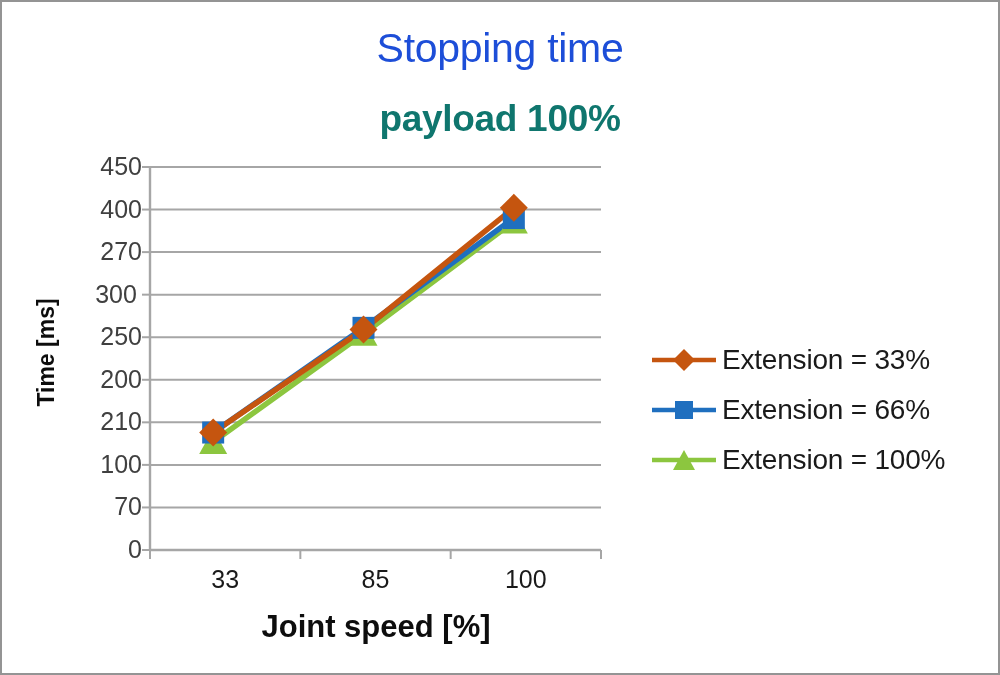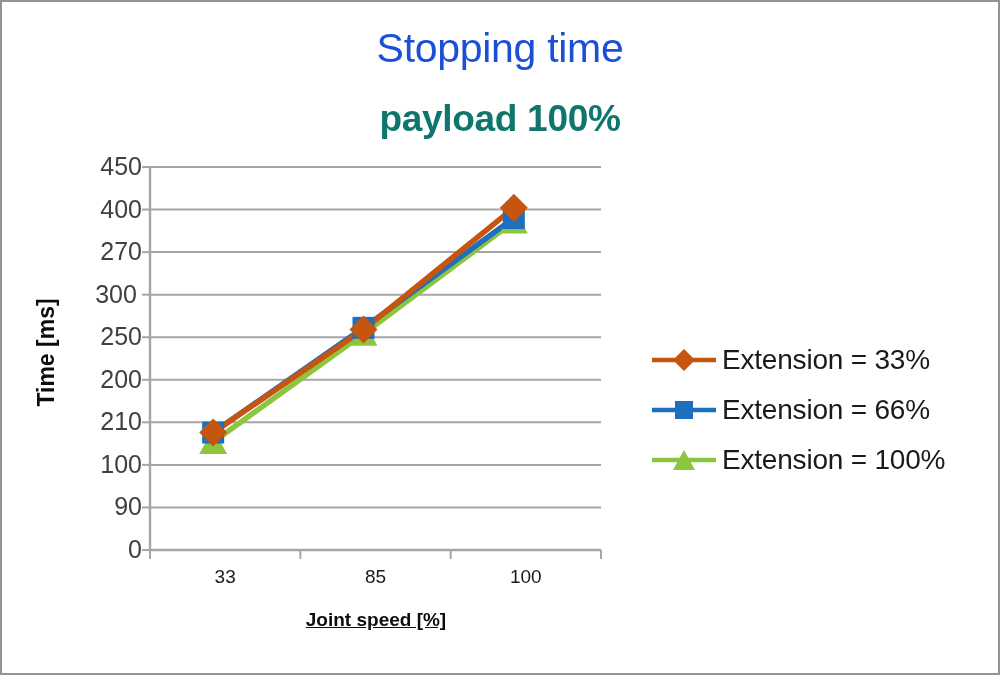--- a/index.html
+++ b/index.html
@@ -74,36 +74,35 @@
   .ytick-col {
     position: absolute;
     left: 88px;
     top: 0;
     width: 52px;
     height: 671px;
   }
   .xtick {
     position: absolute;
     text-align: center;
-    font-size: 19px;
+    font-size: 25px;
     color: #1a1a1a;
     line-height: 1;
   }
 
   
   .xaxis-title {
     position: absolute;
     left: 148px;
     top: 607px;
     width: 452px;
     text-align: center;
-    font-size: 19px;
+    font-size: 31px;
     font-weight: bold;
     color: #0d0d0d;
-    text-decoration: underline;
   }
   .yaxis-title {
     position: absolute;
     left: -46px;
     top: 337px;
     width: 180px;
     text-align: center;
     font-size: 23px;
     font-weight: bold;
     color: #0d0d0d;
@@ -181,21 +180,21 @@
         <rect x="350.5" y="314.86" width="22" height="22" fill="#1F6FBF"></rect>
         <rect x="500.83333333333337" y="205.06666666666666" width="22" height="22" fill="#1F6FBF"></rect>
         <polygon points="211.16666666666669,416.5466666666667 225.16666666666669,430.5466666666667 211.16666666666669,444.5466666666667 197.16666666666669,430.5466666666667" fill="#C5550F"></polygon>
         <polygon points="361.5,313.5622222222222 375.5,327.5622222222222 361.5,341.5622222222222 347.5,327.5622222222222" fill="#C5550F"></polygon>
         <polygon points="511.83333333333337,191.85333333333335 525.8333333333334,205.85333333333335 511.83333333333337,219.85333333333335 497.83333333333337,205.85333333333335" fill="#C5550F"></polygon>
       </svg>
   </div>
 
   <div class="ytick-col" id="ytick-col">
       <div class="ytick" style="top: 535px;">0</div>
-      <div class="ytick" style="top: 492.444px;">90</div>
+      <div class="ytick" style="top: 492.444px;">70</div>
       <div class="ytick" style="top: 449.889px;">100</div>
       <div class="ytick" style="top: 407.333px;">210</div>
       <div class="ytick" style="top: 364.778px;">200</div>
       <div class="ytick" style="top: 322.222px;">250</div>
       <div class="ytick" style="top: 279.667px; text-align: center;">300</div>
       <div class="ytick" style="top: 237.111px;">270</div>
       <div class="ytick" style="top: 194.556px;">400</div>
       <div class="ytick" style="top: 152px;">450</div>
     </div>
 

